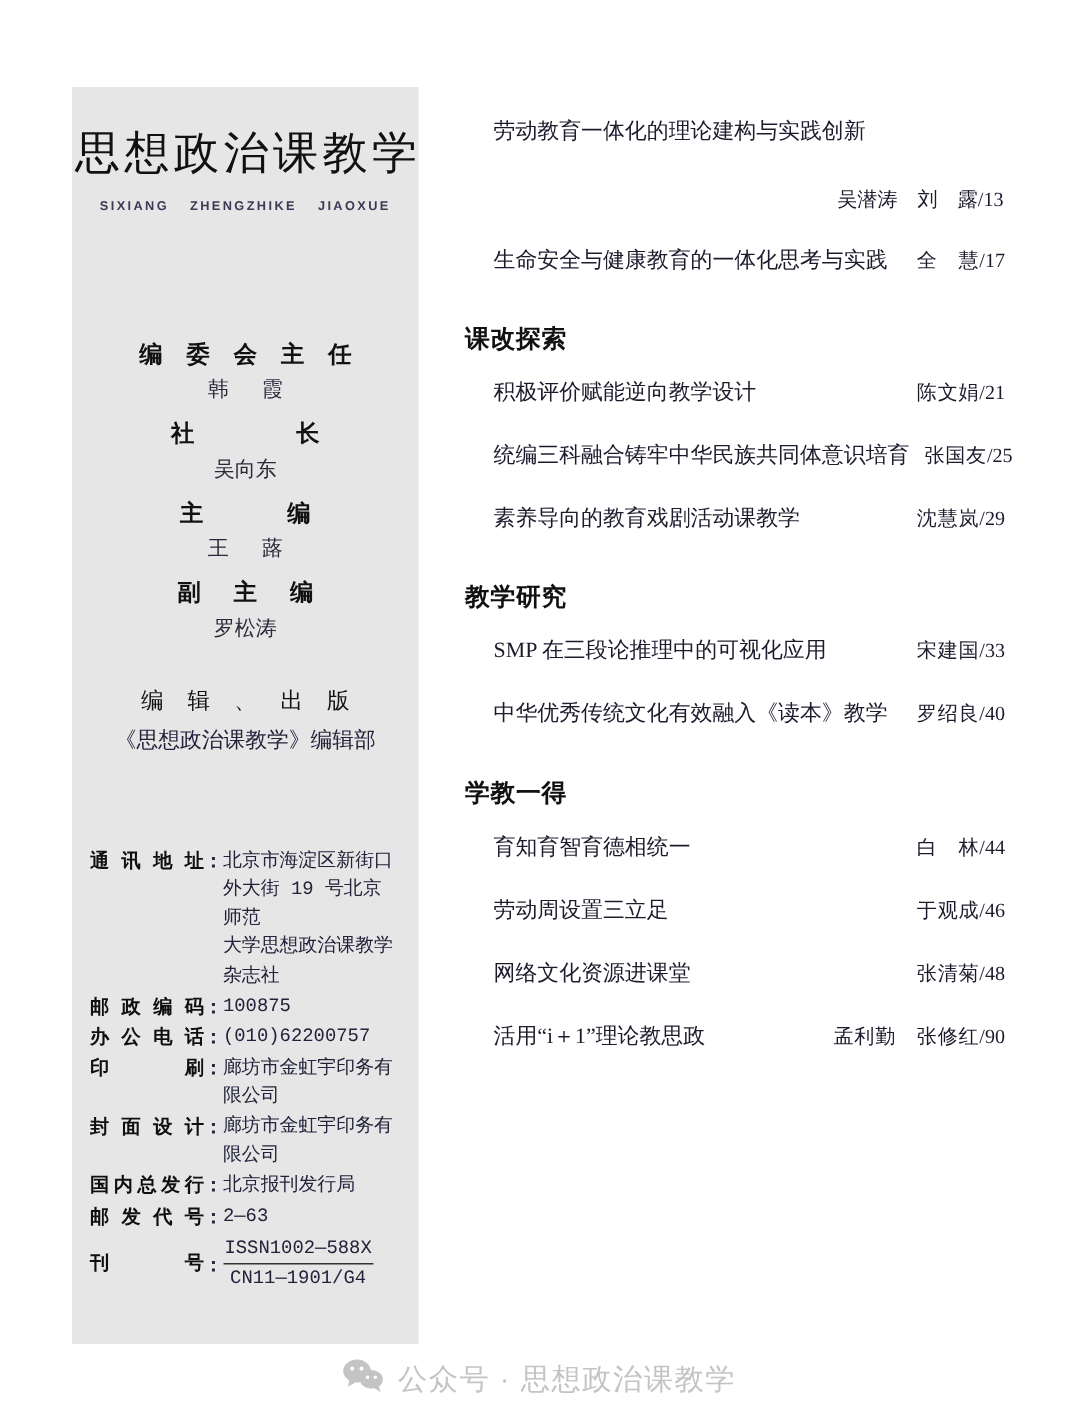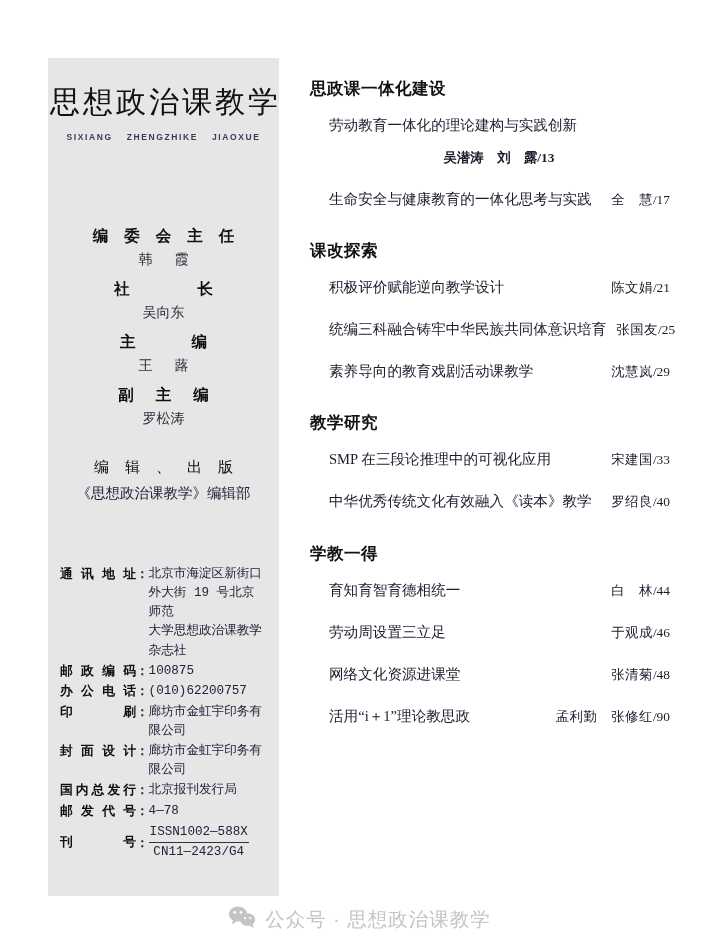--- a/index.html
+++ b/index.html
@@ -182,25 +182,24 @@
   .entry-wrap {
     padding-left: 19px;
     margin-bottom: 21px;
     font-size: 14.6px;
     color: #1b1b2c;
     line-height: 1.45;
   }
   .entry-wrap .w-title { display: block; }
   .entry-wrap .w-meta {
     display: block;
-    text-align: center;
-    margin-top: 12px;
+    text-align: right;
+    margin-top: 24px;
     font-size: 13.4px;
     padding-right: 1px;
-    font-weight: bold;
   }
 
   
   .footer {
     position: absolute;
     left: 0;
     top: 898px;
     width: 719px;
     height: 42px;
     display: flex;
@@ -334,47 +333,46 @@
     </div>
 
     <div class="c-row">
       <div class="c-key justify">
           <span>邮</span>
           <span>发</span>
           <span>代</span>
           <span>号</span>
         </div>
       <div class="c-colon">：</div>
-      <div class="c-val">4—78</div>
+      <div class="c-val">2—63</div>
     </div>
 
     <div class="c-row" style="margin-top:3px;">
       <div class="c-key justify" style="align-self:center;">
           <span>刊</span>
           <span>　</span>
           <span>　</span>
           <span>号</span>
         </div>
       <div class="c-colon" style="align-self:center;">：</div>
       <div class="c-val">
         <span class="frac">
           <span class="frac-top">ISSN1002—588X</span>
-          <span class="frac-bot">CN11—2423/G4</span>
+          <span class="frac-bot">CN11—1901/G4</span>
         </span>
       </div>
     </div>
 
   </div>
 </div>
 
 <div class="contents">
 
 
   <div class="section">
-    <div class="section-title">思政课一体化建设</div>
     <div class="entry-wrap">
       <span class="w-title">劳动教育一体化的理论建构与实践创新</span>
       <span class="w-meta"><span class="author">吴潜涛　刘　露</span><span class="page">/</span><span class="page">13</span></span>
     </div>
     <div class="entry">
       <span class="entry-title">生命安全与健康教育的一体化思考与实践</span>
       <span class="entry-meta"><span class="author">全　慧</span><span class="page">/</span><span class="page">17</span></span>
     </div>
   </div>
 

